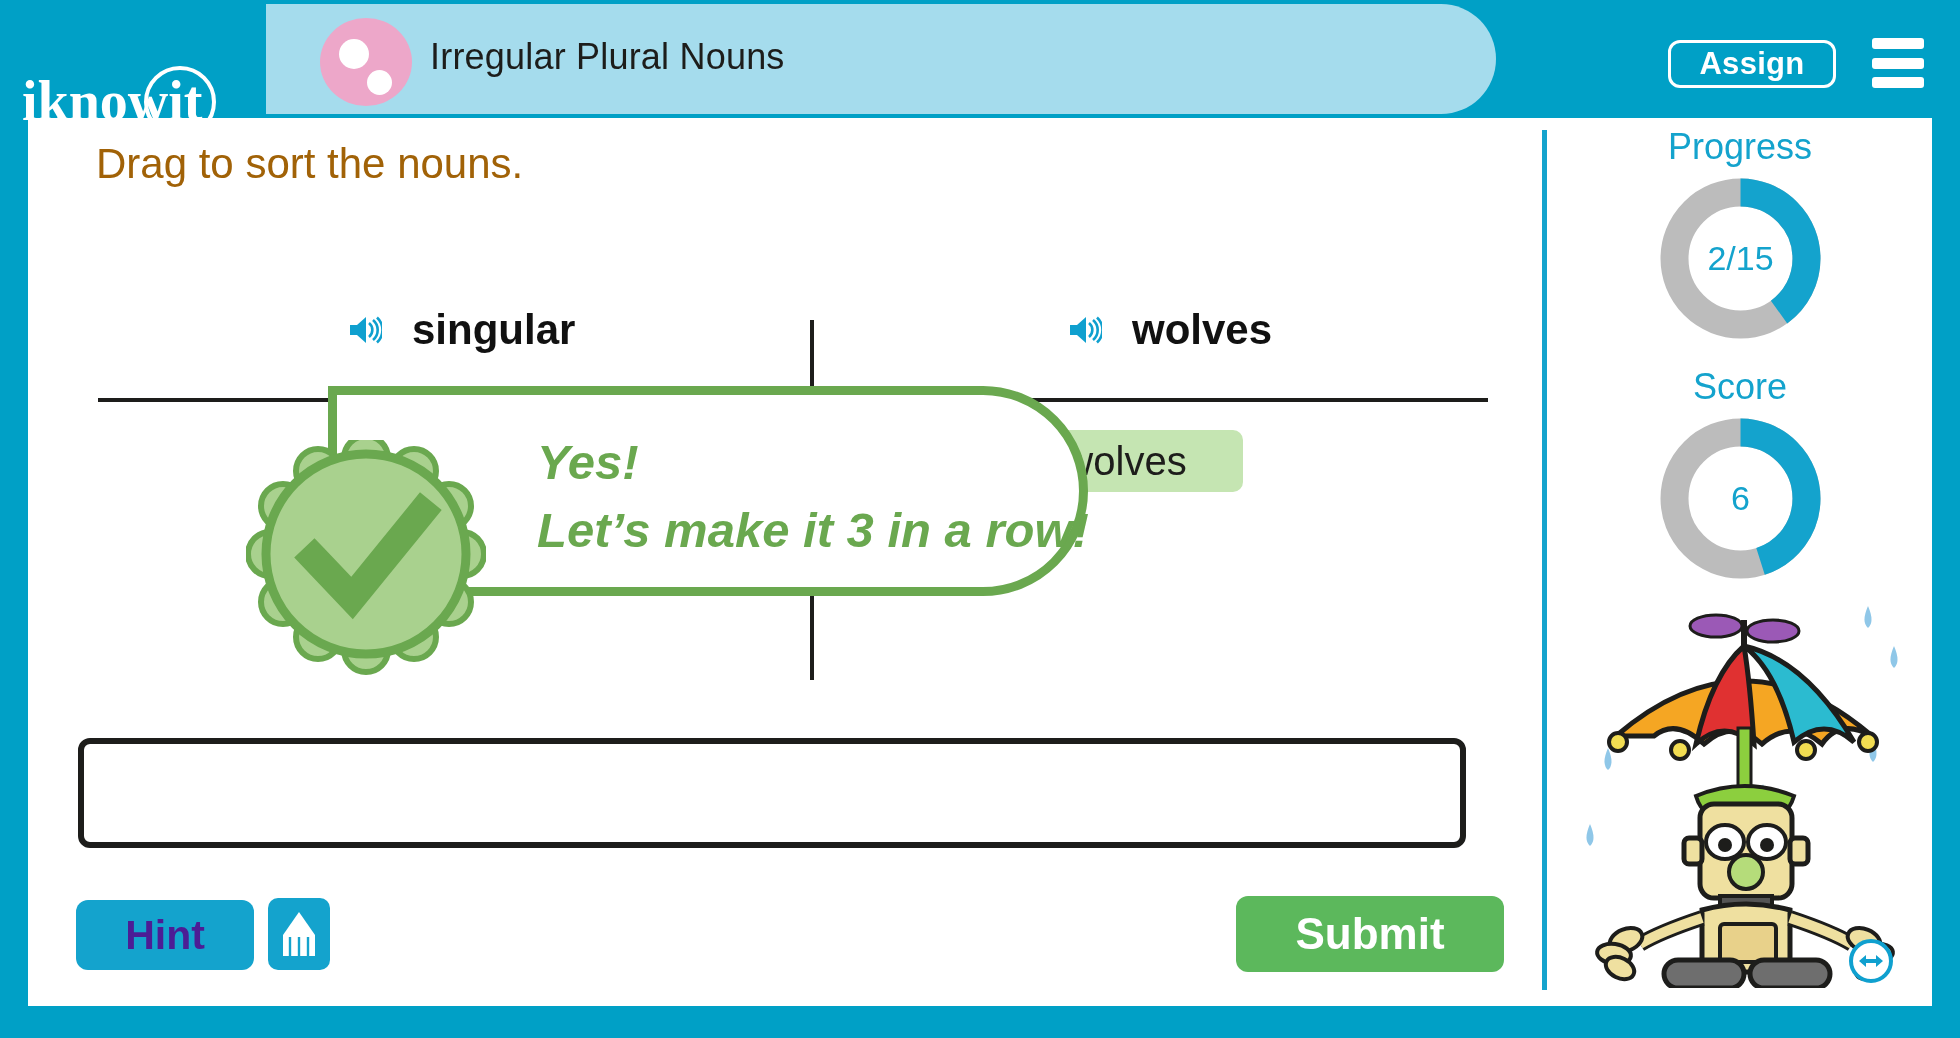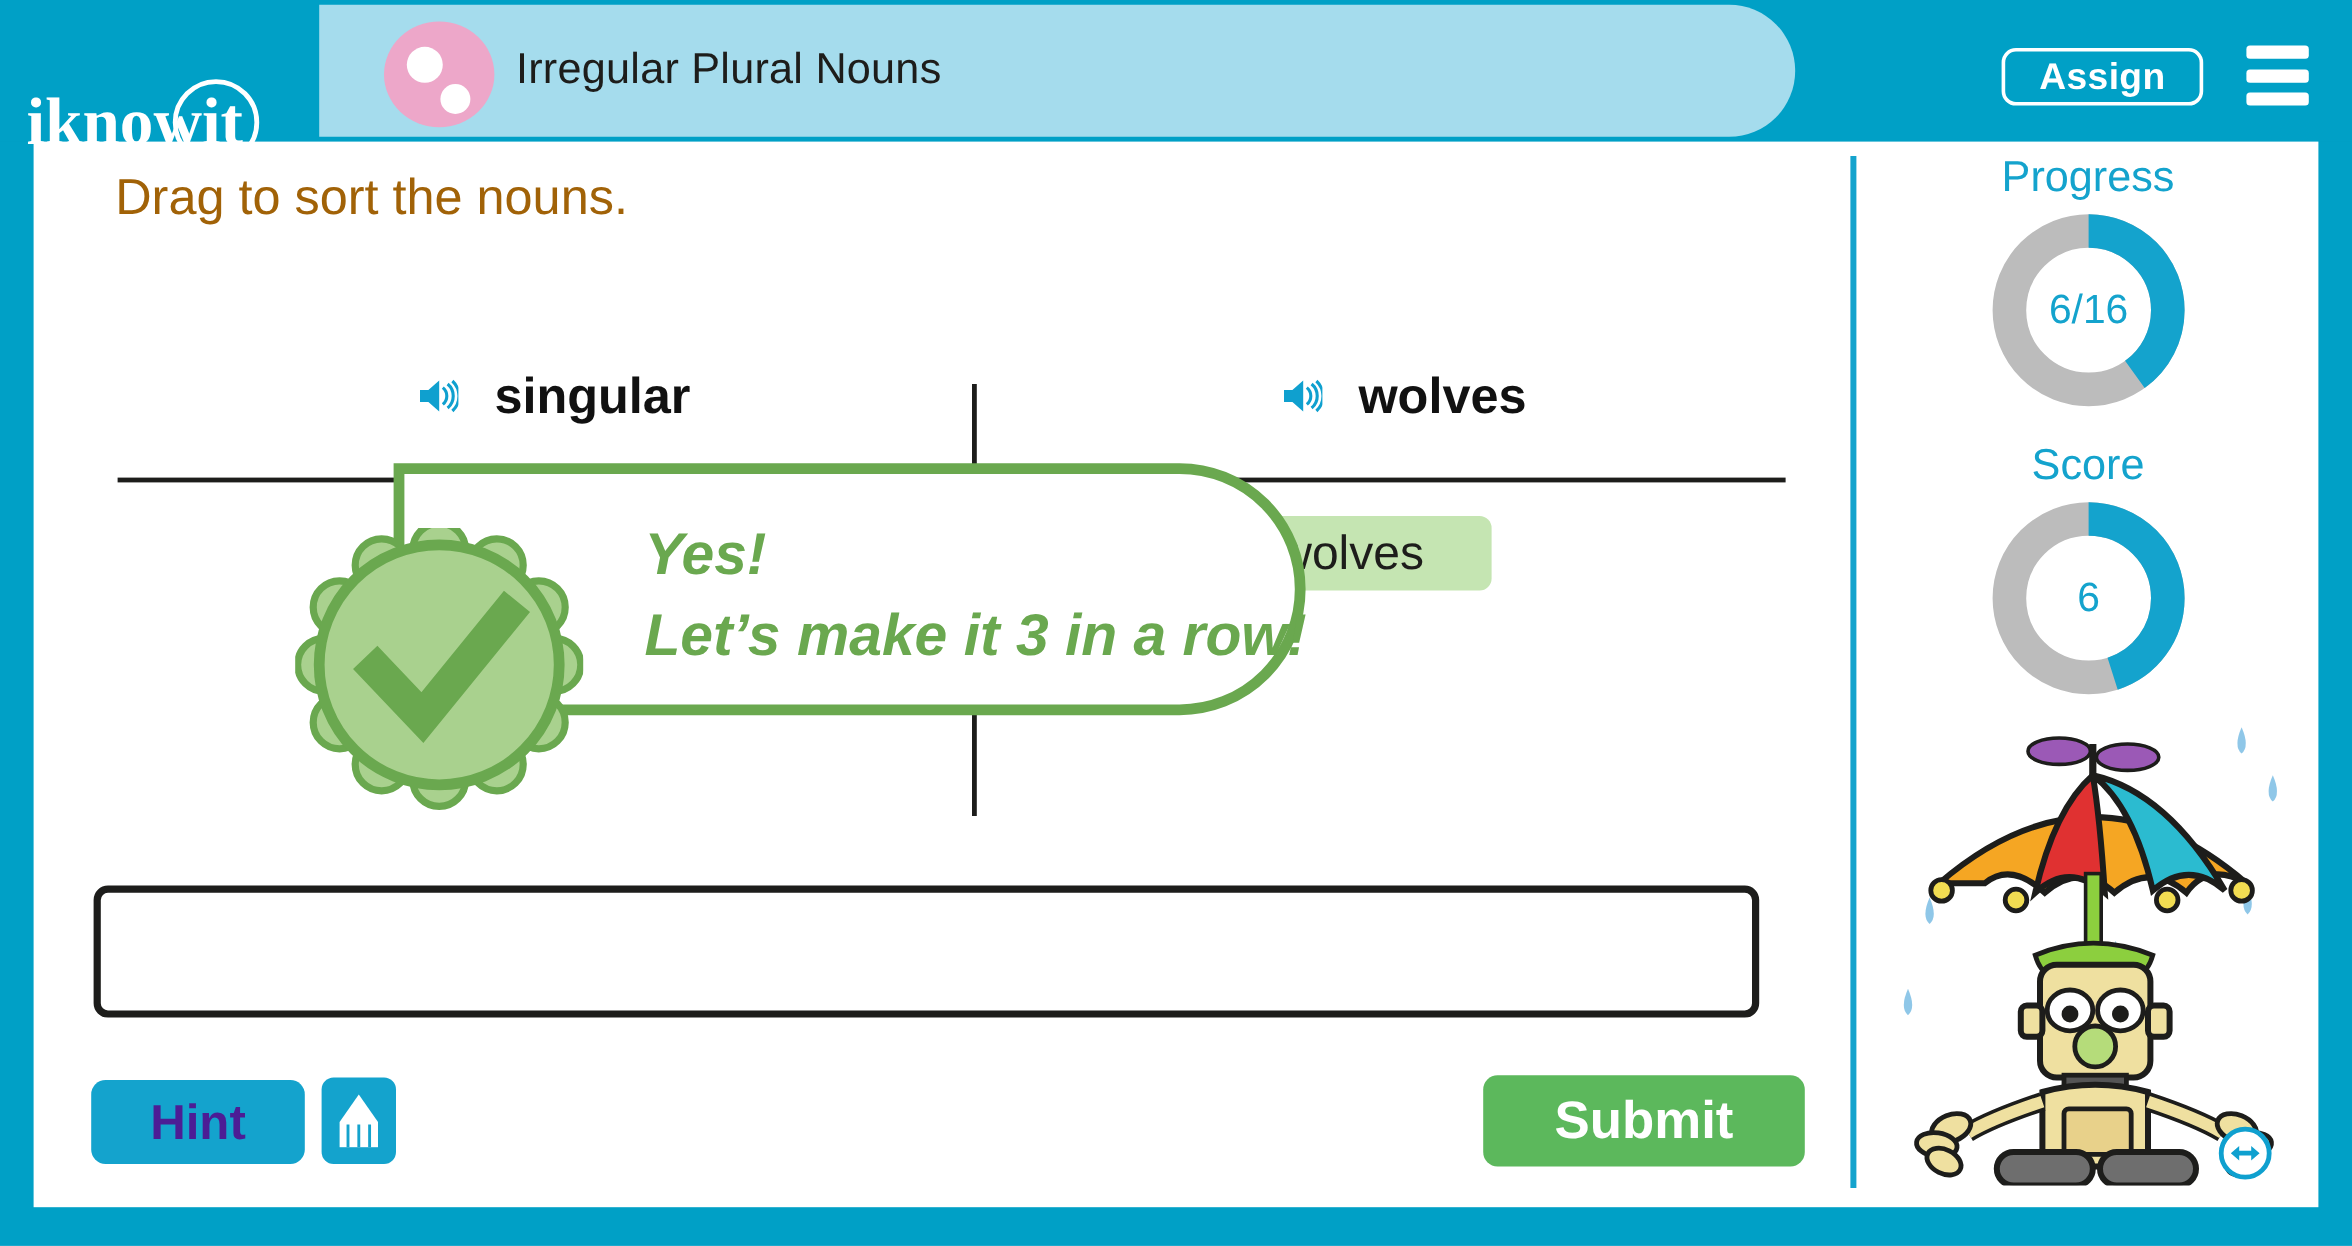--- a/index.html
+++ b/index.html
@@ -286,21 +286,21 @@
 
     <div id="right-panel">
 
       <div id="progress-label" class="ring-label">Progress</div>
 
       <div id="progress-ring" class="ring">
         <svg width="165" height="165" viewBox="0 0 165 165">
           <circle cx="82.5" cy="82.5" r="66" fill="none" stroke="#bcbcbc" stroke-width="28"></circle>
           <circle id="progress-arc" cx="82.5" cy="82.5" r="66" fill="none" stroke="#14a3cd" stroke-width="28" transform="rotate(-90 82.5 82.5)" stroke-dasharray="414.7" stroke-dashoffset="248.8141381643116"></circle>
         </svg>
-        <div class="ring-value">6/16</div>
+        <div class="ring-value">2/15</div>
       </div>
 
       <div id="score-label" class="ring-label">Score</div>
 
       <div id="score-ring" class="ring">
         <svg width="165" height="165" viewBox="0 0 165 165">
           <circle cx="82.5" cy="82.5" r="66" fill="none" stroke="#bcbcbc" stroke-width="28"></circle>
           <circle id="score-arc" cx="82.5" cy="82.5" r="66" fill="none" stroke="#14a3cd" stroke-width="28" transform="rotate(-90 82.5 82.5)" stroke-dasharray="414.7" stroke-dashoffset="228.07962665061902"></circle>
         </svg>
         <div class="ring-value">6</div>

